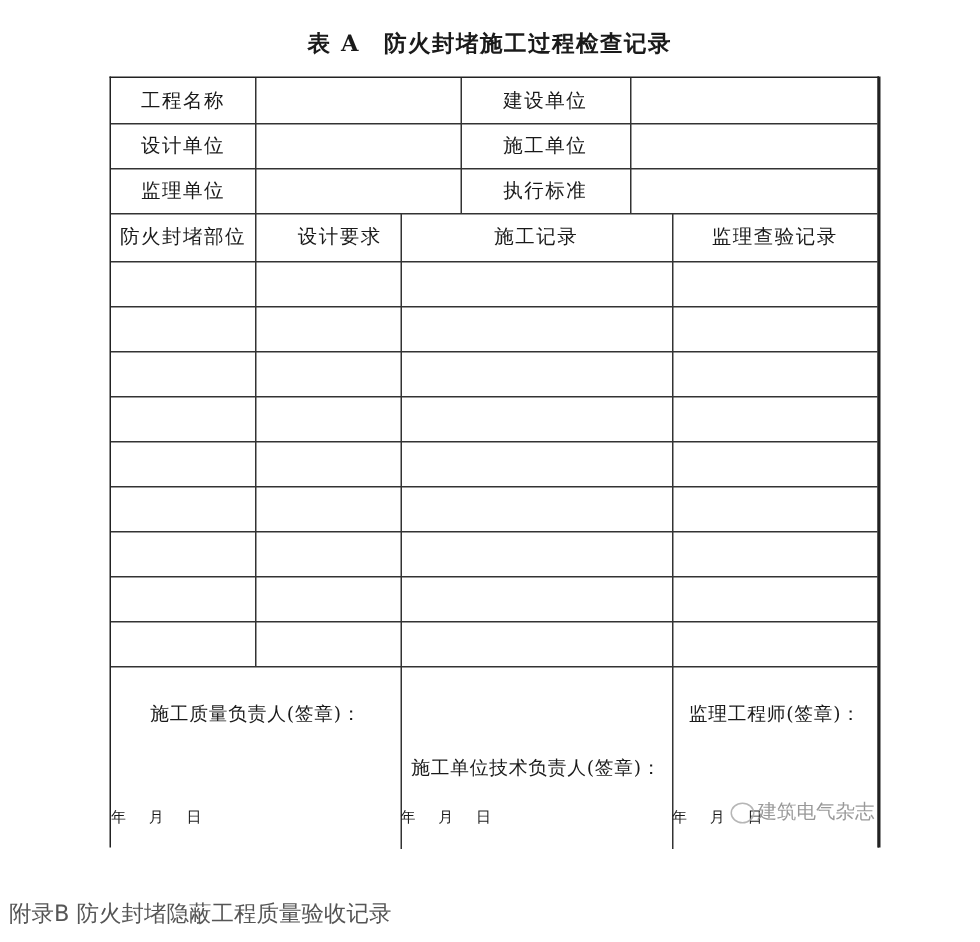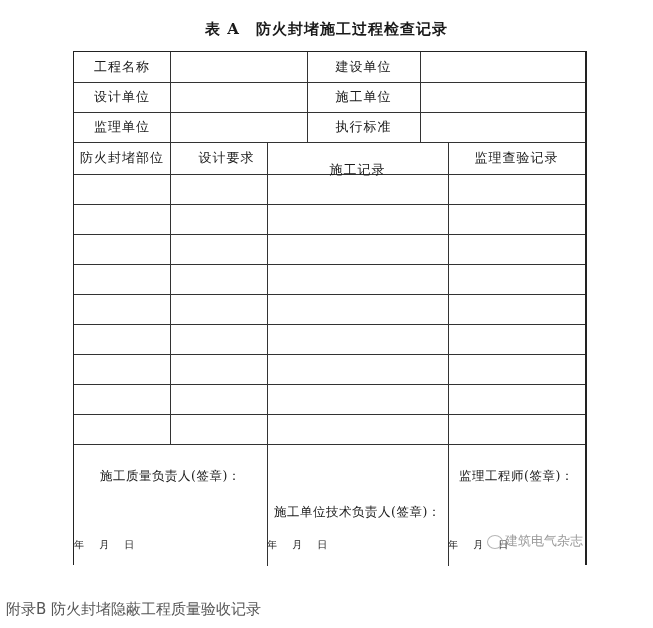--- a/index.html
+++ b/index.html
@@ -53,21 +53,21 @@
   <div class="cell" style="left:233px;top:30px;width:113px;height:30px;">施工单位</div>
   <div class="cell" style="left:346px;top:30px;width:165px;height:30px;"></div>
 
   <div class="cell" style="left:0;top:60px;width:96px;height:30px;">监理单位</div>
   <div class="cell" style="left:96px;top:60px;width:137px;height:30px;"></div>
   <div class="cell" style="left:233px;top:60px;width:113px;height:30px;">执行标准</div>
   <div class="cell" style="left:346px;top:60px;width:165px;height:30px;"></div>
 
   <div class="cell" style="left:0;top:90px;width:96px;height:32px;">防火封堵部位</div>
   <div class="cell" style="left:96px;top:90px;width:97px;height:32px;padding-left:16px;">设计要求</div>
-  <div class="cell" style="left:193px;top:102px;width:181px;height:32px;text-align:right;">施工记录</div>
+  <div class="cell" style="left:193px;top:90px;width:181px;height:32px;text-align:right;">施工记录</div>
   <div class="cell" style="left:374px;top:90px;width:137px;height:32px;">监理查验记录</div>
 
   <div class="sig" style="left:0;top:416px;width:193px;">施工质量负责人(签章)：</div>
   <div class="sig" style="left:193px;top:416px;width:181px;margin-top:36px;">施工单位技术负责人(签章)：</div>
   <div class="sig" style="left:374px;top:416px;width:137px;">监理工程师(签章)：</div>
 
   <div class="date" style="left:0;top:486px;width:193px;">年 月 日</div>
   <div class="date" style="left:193px;top:486px;width:181px;">年 月 日</div>
   <div class="date" style="left:374px;top:486px;width:137px;">年 月 日</div>
 </div>

